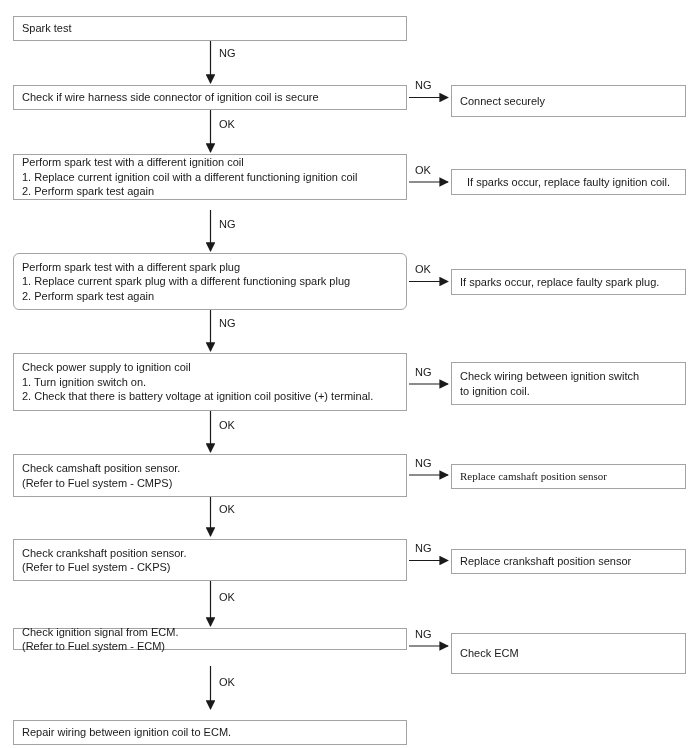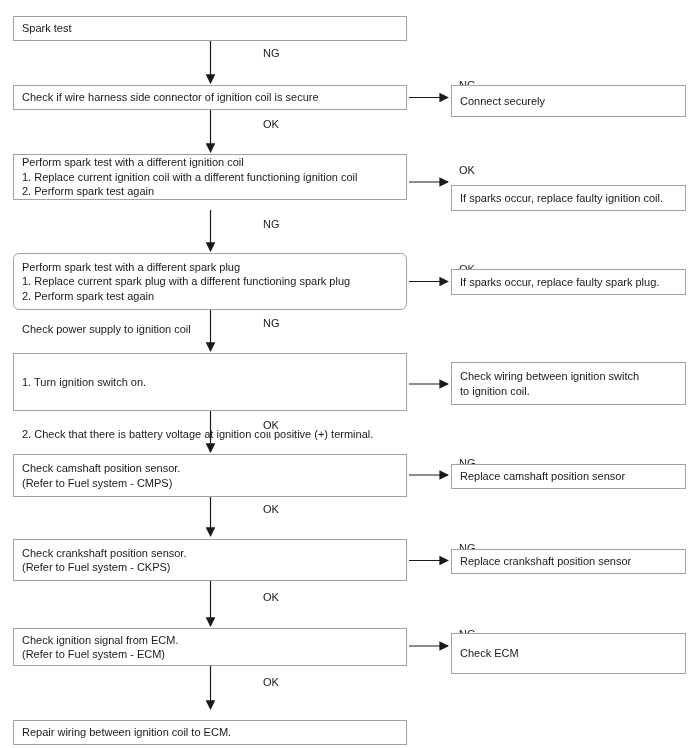--- a/index.html
+++ b/index.html
@@ -30,21 +30,20 @@
   }
   .main-box  { left: 13px;  width: 394px; }
   .branch-box{ left: 451px; width: 235px; }
   .flow-label {
     position: absolute;
     font-size: 11px;
     color: #1a1a1a;
     line-height: 13px;
     background: #ffffff;
     padding: 0 1px;
-    margin-left: 44px;
   }
   .arrow-layer {
     position: absolute;
     left: 0; top: 0;
     width: 700px; height: 748px;
     pointer-events: none;
   }
 </style>
 </head>
 <body>
@@ -89,37 +88,37 @@
     <div>1. Replace current ignition coil with a different functioning ignition coil</div>
     <div>2. Perform spark test again</div>
   </div>
 
   <div class="box main-box" style="top:253px; height:57px;border-radius:6px;">
     <div>Perform spark test with a different spark plug</div>
     <div>1. Replace current spark plug with a different functioning spark plug</div>
     <div>2. Perform spark test again</div>
   </div>
 
-  <div class="box main-box" style="top:353px; height:58px;gap:38px;">
+  <div class="box main-box" style="top:353px; height:58px;">
     <div>Check power supply to ignition coil</div>
     <div>1. Turn ignition switch on.</div>
     <div>2. Check that there is battery voltage at ignition coil positive (+) terminal.</div>
   </div>
 
   <div class="box main-box" style="top:454px; height:43px;">
     <div>Check camshaft position sensor.</div>
     <div>(Refer to Fuel system - CMPS)</div>
   </div>
 
   <div class="box main-box" style="top:539px; height:42px;">
     <div>Check crankshaft position sensor.</div>
     <div>(Refer to Fuel system - CKPS)</div>
   </div>
 
-  <div class="box main-box" style="top:628px; height:38px;">
+  <div class="box main-box" style="top:628px; height:22px;">
     <div>Check ignition signal from ECM.</div>
     <div>(Refer to Fuel system - ECM)</div>
   </div>
 
   <div class="box main-box" style="top:720px; height:25px;">
     <div>Repair wiring between ignition coil to ECM.</div>
   </div>
 
   <div class="flow-label" style="left:218px; top:47px;">NG</div>
   <div class="flow-label" style="left:218px; top:118px;">OK</div>
@@ -135,34 +134,34 @@
   <div class="flow-label" style="left:414px; top:263px;">OK</div>
   <div class="flow-label" style="left:414px; top:366px;">NG</div>
   <div class="flow-label" style="left:414px; top:457px;">NG</div>
   <div class="flow-label" style="left:414px; top:542px;">NG</div>
   <div class="flow-label" style="left:414px; top:628px;">NG</div>
 
   <div class="box branch-box" style="top:85px; height:32px;">
     <div>Connect securely</div>
   </div>
 
-  <div class="box branch-box" style="top:185px; height:26px;">
+  <div class="box branch-box" style="top:169px; height:26px;align-items:center;">
     <div>If sparks occur, replace faulty ignition coil.</div>
   </div>
 
   <div class="box branch-box" style="top:269px; height:26px;">
     <div>If sparks occur, replace faulty spark plug.</div>
   </div>
 
   <div class="box branch-box" style="top:362px; height:43px;">
     <div>Check wiring between ignition switch</div>
     <div>to ignition coil.</div>
   </div>
 
-  <div class="box branch-box" style="top:464px; height:25px;">
+  <div class="box branch-box" style="top:464px; height:25px;font-family:Liberation Serif, serif;">
     <div>Replace camshaft position sensor</div>
   </div>
 
   <div class="box branch-box" style="top:549px; height:25px;">
     <div>Replace crankshaft position sensor</div>
   </div>
 
   <div class="box branch-box" style="top:633px; height:41px;">
     <div>Check ECM</div>
   </div>

